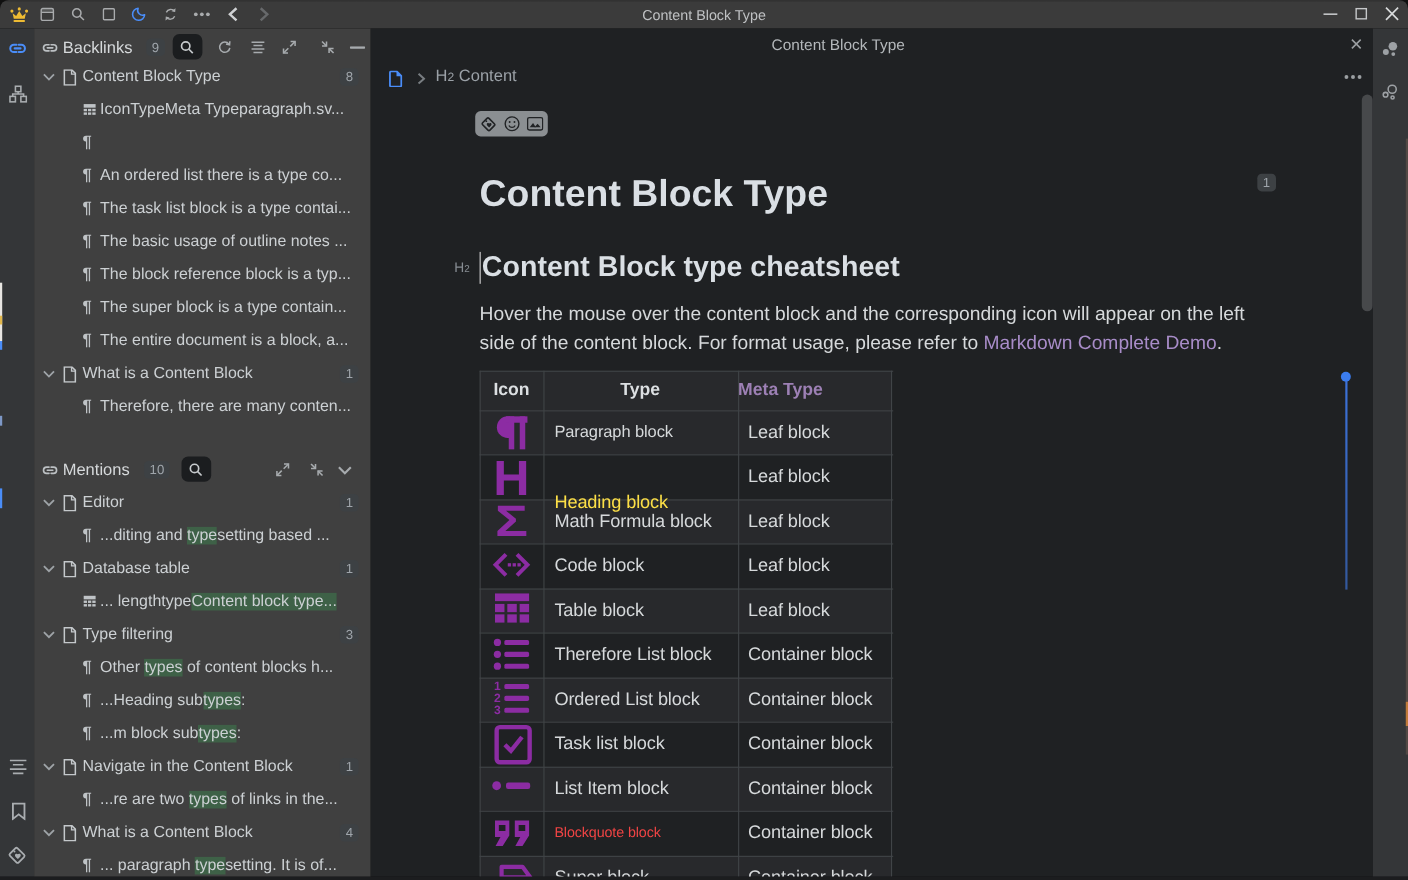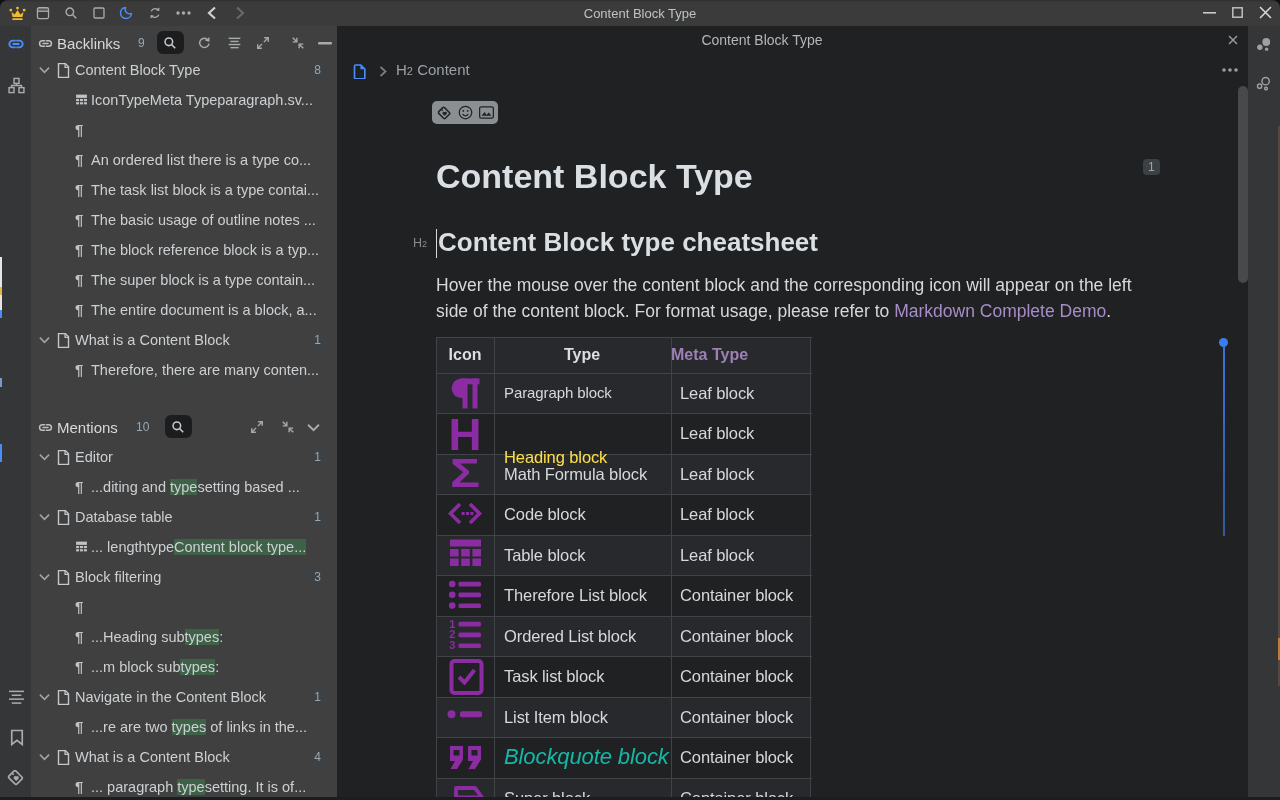--- a/index.html
+++ b/index.html
@@ -342,25 +342,26 @@
       <span class="tc">... lengthtype<span class="hl">Content block type...</span></span>
     </div>
   <div class="trow" style="top:536px;">
       <svg class="abs" style="left:8px;top:11px;" width="11" height="8" viewBox="0 0 12 8">
         <path d="M1 1.5 L6 6.5 L11 1.5" fill="none" stroke="#9ea3a7" stroke-width="1.8"></path>
       </svg>
       <svg class="abs" style="left:26px;top:8px;" width="13" height="15" viewBox="0 0 20 24">
         <path d="M2 1 h11 l5 5 v17 h-16 z" fill="none" stroke="#c4c8cb" stroke-width="2.2"></path>
         <path d="M12.5 1.5 v5.5 h5.5" fill="none" stroke="#c4c8cb" stroke-width="2"></path>
       </svg>
-      <span class="tl">Block filtering</span>
+      <span class="tl">Type filtering</span>
       <span class="badge">3</span>
     </div>
   <div class="trow" style="top:566px;">
       <span class="pl">¶</span>
+      <span class="tc">Other <span class="hl">types</span> of content blocks h...</span>
     </div>
   <div class="trow" style="top:596px;">
       <span class="pl">¶</span>
       <span class="tc">...Heading sub<span class="hl">types</span>:</span>
     </div>
   <div class="trow" style="top:626px;">
       <span class="pl">¶</span>
       <span class="tc">...m block sub<span class="hl">types</span>:</span>
     </div>
   <div class="trow" style="top:656px;">
@@ -544,21 +545,21 @@
   <svg class="abs" style="left:99px;top:630.5px;" width="58" height="39" viewBox="0 0 58 39">
         <rect x="15.5" y="4" width="30" height="32" rx="3" fill="none" stroke="#8c2ca3" stroke-width="4"></rect>
         <path d="M23 20 L28.5 25.5 L38.5 13" fill="none" stroke="#8c2ca3" stroke-width="4"></path>
       </svg>
   <div class="abs" style="left:167px;top:670.5px;width:166px;height:40.5px;line-height:40.5px;color:#d6d9db;font-size:16.5px;letter-spacing:-0.1px;white-space:nowrap;">List Item block</div>
   <div class="abs" style="left:343px;top:670.5px;width:130px;height:40.5px;line-height:40.5px;color:#d6d9db;font-size:16.5px;letter-spacing:-0.1px;white-space:nowrap;">Container block</div>
   <svg class="abs" style="left:99px;top:671.0px;" width="58" height="39" viewBox="0 0 58 39">
         <circle cx="15.5" cy="17.3" r="4" fill="#8c2ca3"></circle>
         <rect x="24" y="14.3" width="22" height="6" rx="2" fill="#8c2ca3"></rect>
       </svg>
-  <div class="abs" style="left:167px;top:711px;width:166px;height:40.5px;line-height:40.5px;color:#14b8a6;font-size:22px;letter-spacing:-0.1px;white-space:nowrap;font-style:italic;">Blockquote block</div>
+  <div class="abs" style="left:167px;top:711px;width:166px;height:40.5px;line-height:40.5px;color:#ef4444;font-size:13px;letter-spacing:-0.1px;white-space:nowrap;">Blockquote block</div>
   <div class="abs" style="left:343px;top:711px;width:130px;height:40.5px;line-height:40.5px;color:#d6d9db;font-size:16.5px;letter-spacing:-0.1px;white-space:nowrap;">Container block</div>
   <svg class="abs" style="left:99px;top:711.5px;" width="58" height="39" viewBox="0 0 58 39">
         <g fill="#8c2ca3" fill-rule="evenodd">
           <path d="M14 8 H27 V21.5 L21 31 H14.5 L19 23 H14 Z M17.5 12 H23.5 V17.5 H17.5 Z"></path>
           <path d="M32 8 H45 V21.5 L39 31 H32.5 L37 23 H32 Z M35.5 12 H41.5 V17.5 H35.5 Z"></path>
         </g>
       </svg>
   <div class="abs" style="left:167px;top:751.5px;width:166px;height:40.5px;line-height:40.5px;color:#d6d9db;font-size:16.5px;letter-spacing:-0.1px;white-space:nowrap;">Super block</div>
   <div class="abs" style="left:343px;top:751.5px;width:130px;height:40.5px;line-height:40.5px;color:#d6d9db;font-size:16.5px;letter-spacing:-0.1px;white-space:nowrap;">Container block</div>
   <svg class="abs" style="left:99px;top:752px;" width="58" height="40" viewBox="0 0 58 40">

